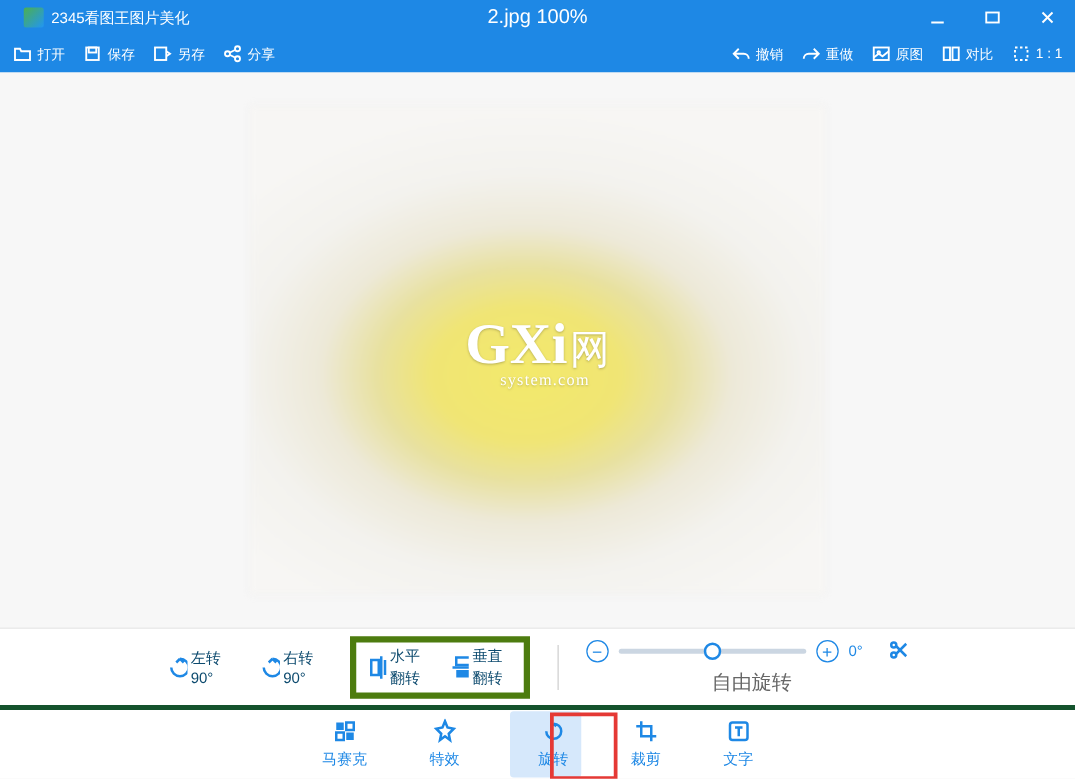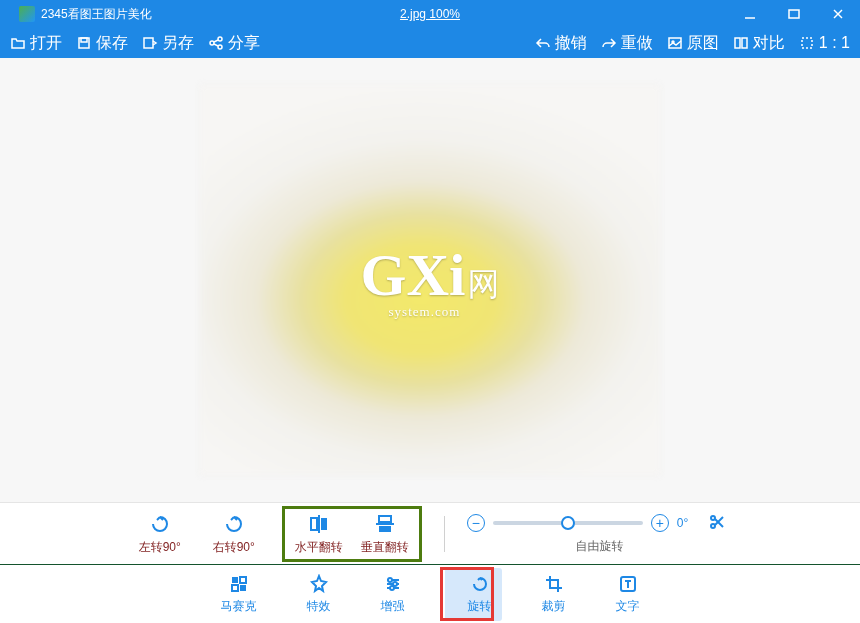--- a/index.html
+++ b/index.html
@@ -3,56 +3,56 @@
 <meta charset="utf-8">
 <style>
   * { box-sizing: border-box; margin: 0; padding: 0; user-select: none; }
   body { width: 860px; height: 623px; font-family: "Microsoft YaHei", sans-serif; overflow: hidden; background: #f5f5f5; position: relative; }
 
   
   .titlebar { height: 28px; background: #1e88e5; display: flex; align-items: center; color: #fff; font-size: 12px; padding-left: 19px; }
   .titlebar .app-icon { width: 16px; height: 16px; background: linear-gradient(135deg,#4caf50,#2196f3); border-radius: 2px; margin-right: 6px; }
   .titlebar .title-text { flex: 0 0 auto; }
   .titlebar .spacer { flex: 1; }
-  .titlebar .doc-title { position:absolute; left:50%; transform:translateX(-50%); font-size:12px;text-decoration:underline; }
+  .titlebar .doc-title { position:absolute; left:50%; transform:translateX(-50%); font-size:16px; }
   .titlebar .win-controls { display: flex; height: 100%; }
   .titlebar .win-btn { width: 44px; display:flex; align-items:center; justify-content:center; cursor:pointer; }
   .titlebar .win-btn svg { stroke:#fff; stroke-width:1.5; fill:none; }
 
   
-  .toolbar { height: 30px; background: #1e88e5; display:flex; align-items:center; padding: 0 10px; gap: 14px; color:#fff; font-size:16px; }
+  .toolbar { height: 30px; background: #1e88e5; display:flex; align-items:center; padding: 0 10px; gap: 14px; color:#fff; font-size:11px; }
   .toolbar .grp { display:flex; align-items:center; gap:4px; cursor:pointer; }
   .toolbar .grp svg { stroke:#fff; fill:none; stroke-width:1.5; }
   .toolbar .flex { flex:1; }
   .toolbar .right { display:flex; align-items:center; gap:14px; }
 
   
   .canvas-area { height: 444px; background:#f7f7f7; display:flex; align-items:center; justify-content:center; position:relative; }
   .image-holder { width: 460px; height: 390px; background: radial-gradient(ellipse 65% 55% at 48% 55%, #f3e96b 0%, #f0e574 25%, #e8e1a0 40%, #ede9d8 55%, #f3f2ee 75%, #f7f6f4 100%); box-shadow: 0 0 2px rgba(0,0,0,.1); position:relative; overflow:hidden; filter: blur(3px); }
   .watermark { position:absolute; left:50%; top:50%; transform:translate(-50%,-50%); color:#fff; font-family: Georgia, serif; text-align:left; text-shadow:0 1px 2px rgba(0,0,0,.25); pointer-events:none; }
-  .watermark .big { font-size:59px; font-weight:bold; display:inline-block; }
+  .watermark .big { font-size:46px; font-weight:bold; display:inline-block; }
   .watermark .cn { font-size:32px; margin-left:2px; }
   .watermark .sub { font-size:13px; letter-spacing:1px; margin-top:-6px; margin-left:28px; }
 
   
   .subpanel { height: 62px; background:#fff; display:flex; align-items:center; justify-content:center; gap:22px; position:relative; border-top:1px solid #e5e5e5; }
-  .sub-btn { display:flex; flex-direction:column; align-items:center; gap:3px; cursor:pointer; color:#7f1d1d; font-size:12px; width:52px; }
+  .sub-btn { display:flex; flex-direction:row; align-items:center; gap:3px; cursor:pointer; color:#0c4a6e; font-size:12px; width:52px; }
   .sub-btn svg { stroke:#1e88e5; fill:none; stroke-width:2; }
-  .flip-group { display:flex; gap:14px; border:3px solid #4d7c0f; padding:3px 8px;justify-content:center; }
+  .flip-group { display:flex; gap:14px; border:5px solid #4d7c0f; padding:3px 8px;justify-content:center; }
   .sep { width:1px; height:36px; background:#d0d0d0; }
   .slider-wrap { display:flex; align-items:center; gap:8px; color:#1e88e5; font-size:12px; }
   .slider-wrap .minus,.slider-wrap .plus { width:18px;height:18px;border:1.5px solid #1e88e5;border-radius:50%; display:flex;align-items:center;justify-content:center;font-size:14px;line-height:1;cursor:pointer;}
   .slider { width:150px; height:4px; background:#cbd6e2; position:relative; border-radius:2px; }
   .slider .thumb { position:absolute; left:50%; top:50%; transform:translate(-50%,-50%); width:14px;height:14px;border:2px solid #1e88e5; background:#fff; border-radius:50%; cursor:pointer;}
-  .free-label { font-size:12px; color:#666; margin-left:6px; }
+  .free-label { font-size:16px; color:#666; margin-left:6px; }
   .apply-ic { margin-left:12px; cursor:pointer; }
   .apply-ic svg{stroke:#1e88e5;fill:none;stroke-width:2;}
 
   
-  .tooltabs { height:59px; background:#fff; display:flex; align-items:center; justify-content:center; gap:30px; border-top:1px solid #14532d; position:relative;}
+  .tooltabs { height:59px; background:#fff; display:flex; align-items:center; justify-content:center; gap:30px; border-top:4px solid #14532d; position:relative;}
   .tab-btn { display:flex; flex-direction:column; align-items:center; gap:4px; cursor:pointer; color:#1e88e5; font-size:12px; padding:6px 10px; border-radius:3px; }
   .tab-btn svg { stroke:#1e88e5; fill:none; stroke-width:2; }
   .tab-btn.active { background:#d6e8fb;padding-left:23px; }
   .red-frame { position:absolute; border:3px solid #e53935; pointer-events:none; }
   .red-frame.r2 { width:54px; height:54px; }
 </style>
 </head>
 <body>
 
 <div class="titlebar">
@@ -220,31 +220,20 @@
         <rect x="11" y="11" width="6" height="6" fill="#1e88e5" stroke="none"></rect>
       </svg>
     <span>马赛克</span>
   </div>
   <div class="tab-btn">
     <svg width="20" height="20">
         <path d="M10 2l2 5 5 1-4 4 1 5-4-3-4 3 1-5-4-4 5-1z"></path>
       </svg>
     <span>特效</span>
   </div>
-  <div class="tab-btn">
-    <svg width="20" height="20">
-        <line x1="4" y1="6" x2="16" y2="6"></line>
-        <line x1="4" y1="10" x2="16" y2="10"></line>
-        <line x1="4" y1="14" x2="16" y2="14"></line>
-        <circle cx="7" cy="6" r="2" fill="#fff"></circle>
-        <circle cx="12" cy="10" r="2" fill="#fff"></circle>
-        <circle cx="9" cy="14" r="2" fill="#fff"></circle>
-      </svg>
-    <span>增强</span>
-  </div>
   <div class="tab-btn active">
     <svg width="20" height="20">
         <path d="M10 4a6 6 0 11-6 6M10 4l-2 2M10 4l2 2"></path>
       </svg>
     <span>旋转</span>
   </div>
   <div class="tab-btn">
     <svg width="20" height="20">
         <path d="M6 2v12h12M2 6h12v12"></path>
       </svg>

